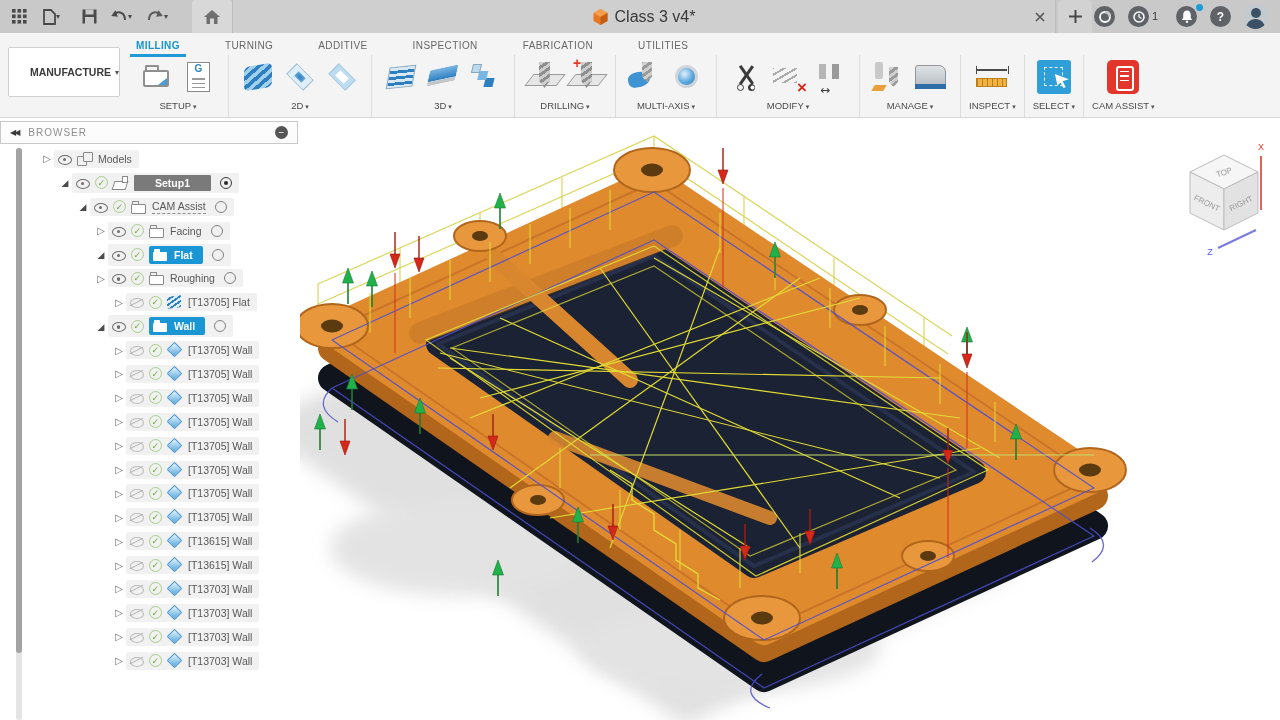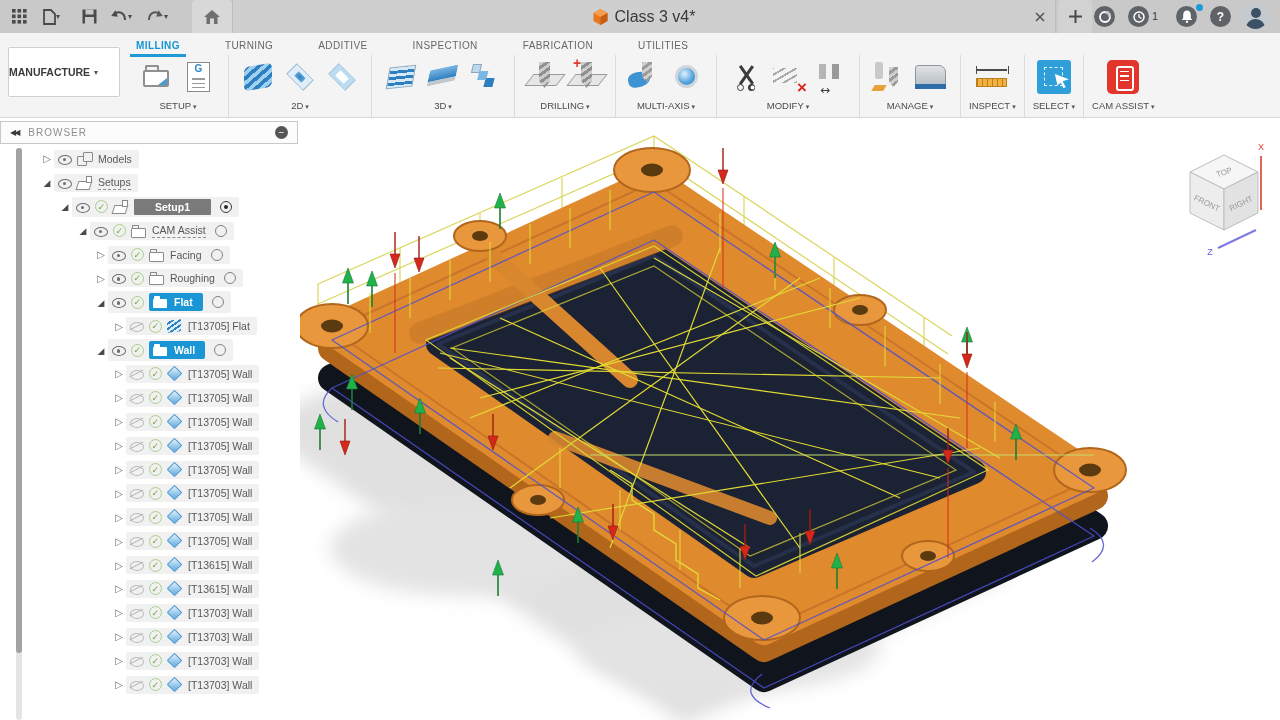--- a/index.html
+++ b/index.html
@@ -22,21 +22,21 @@
     display:flex;align-items:center;justify-content:center;color:#fff;font-size:12px;font-weight:bold;}
   #job-count{position:absolute;left:1152px;top:10px;font-size:11px;color:#3a3a3a;}
   #bell-dot{position:absolute;left:1196px;top:4px;width:7px;height:7px;border-radius:50%;background:#1d9bd7;}
   #avatar{position:absolute;left:1243px;top:4px;width:25px;height:25px;border-radius:50%;background:#c2cad0;overflow:hidden;}
   #avatar .head{position:absolute;left:7.5px;top:4px;width:10px;height:10px;border-radius:50%;background:#3c5166;}
   #avatar .body{position:absolute;left:3px;top:15px;width:19px;height:12px;border-radius:9px 9px 0 0;background:#3c5166;}
 
   
   #ribbon{position:absolute;left:0;top:33px;width:1280px;height:85px;background:#f4f4f4;border-bottom:1px solid #d8d8d8;}
   #manufacture-btn{position:absolute;left:8px;top:14px;width:112px;height:50px;background:#fff;border:1px solid #d0d0d0;
-    border-radius:2px;display:flex;align-items:center;justify-content:flex-start;font-size:10.5px;font-weight:bold;color:#3a3a3a;gap:4px;}
+    border-radius:2px;display:flex;align-items:center;justify-content:flex-end;font-size:10.5px;font-weight:bold;color:#3a3a3a;gap:4px;}
   #manufacture-btn::after{content:"▾";font-size:8px;color:#555;}
   #ribbon-tabs{position:absolute;left:134px;top:3px;display:flex;gap:41px;}
   .rtab{font-size:10px;letter-spacing:.4px;color:#666;padding:4px 2px 6px 2px;position:relative;white-space:nowrap;}
   .rtab.active{color:#1495d3;font-weight:bold;}
   .rtab.active::after{content:"";position:absolute;left:-4px;right:-4px;bottom:0;height:3px;background:#1f9ad6;}
   #ribbon-groups{position:absolute;left:128px;top:22px;height:62px;display:flex;}
   .rgroup{display:flex;flex-direction:column;align-items:center;justify-content:flex-start;border-right:1px solid #dcdcdc;padding:0 8px;}
   .rgroup:last-child{border-right:none;}
   .rgroup-icons{display:flex;align-items:center;height:44px;}
   .rgroup-label{font-size:9.5px;color:#4a4a4a;margin-top:1px;white-space:nowrap;}
@@ -401,28 +401,20 @@
 </div>
 <div id="tree">
     <div class="trow" style="padding-left: 40px;">
       <span class="twist col"></span>
       <span class="pill">
         <span class="eye"></span>
         <span class="ti ti-models"></span>
         <span class="tlabel">Models</span>
       </span>
     </div>
-    <div class="trow" style="padding-left: 40px;">
-      <span class="twist exp"></span>
-      <span class="pill">
-        <span class="eye"></span>
-        <span class="ti ti-setups"></span>
-        <span class="tlabel dashed">Setups</span>
-      </span>
-    </div>
     <div class="trow" style="padding-left: 58px;">
       <span class="twist exp"></span>
       <span class="pill">
         <span class="eye"></span>
         <span class="chk"></span>
         <span class="ti ti-setup"></span>
         <span class="tlabel dark">Setup1</span>
         <span class="radio dot"></span>
       </span>
     </div>
@@ -436,42 +428,42 @@
         <span class="radio"></span>
       </span>
     </div>
     <div class="trow" style="padding-left: 94px;">
       <span class="twist col"></span>
       <span class="pill">
         <span class="eye"></span>
         <span class="chk"></span>
         <span class="ti ti-folder"></span>
         <span class="tlabel">Facing</span>
-        <span class="radio"></span>
-      </span>
-    </div>
-    <div class="trow" style="padding-left: 94px;">
-      <span class="twist col"></span>
-      <span class="pill">
-        <span class="eye"></span>
-        <span class="chk"></span>
-        <span class="ti ti-folder"></span>
-        <span class="tlabel">Roughing</span>
         <span class="radio"></span>
       </span>
     </div>
     <div class="trow" style="padding-left: 94px;">
       <span class="twist exp"></span>
       <span class="pill">
         <span class="eye"></span>
         <span class="chk"></span>
         <span class="selwrap blue">
           <span class="ti ti-folder-open"></span>
           <span class="tlabel">Flat</span>
         </span>
+        <span class="radio"></span>
+      </span>
+    </div>
+    <div class="trow" style="padding-left: 94px;">
+      <span class="twist col"></span>
+      <span class="pill">
+        <span class="eye"></span>
+        <span class="chk"></span>
+        <span class="ti ti-folder"></span>
+        <span class="tlabel">Roughing</span>
         <span class="radio"></span>
       </span>
     </div>
     <div class="trow" style="padding-left: 112px;">
       <span class="twist col"></span>
       <span class="pill">
         <span class="eye off"></span>
         <span class="chk"></span>
         <span class="ti ti-flat-op"></span>
         <span class="tlabel">[T13705] Flat</span>

